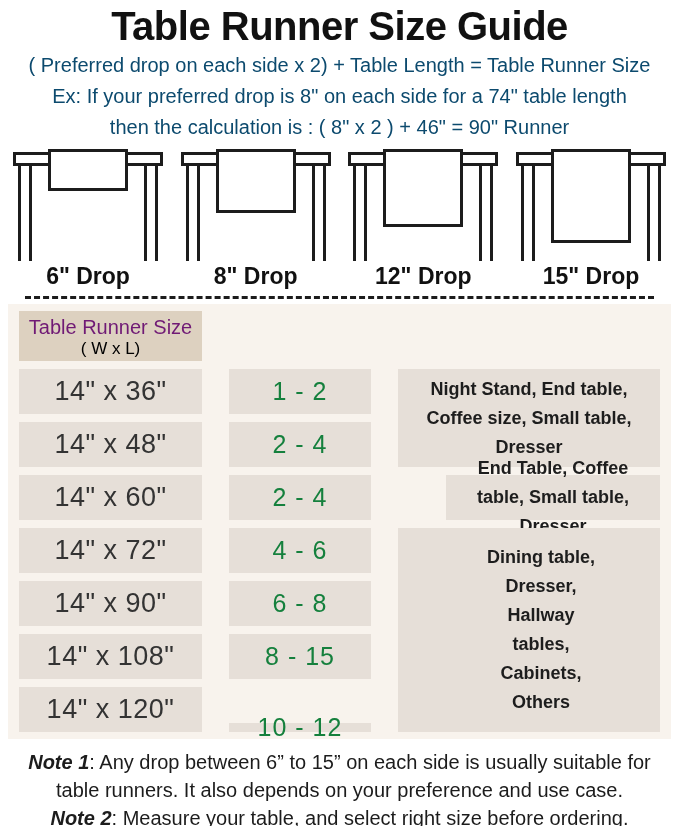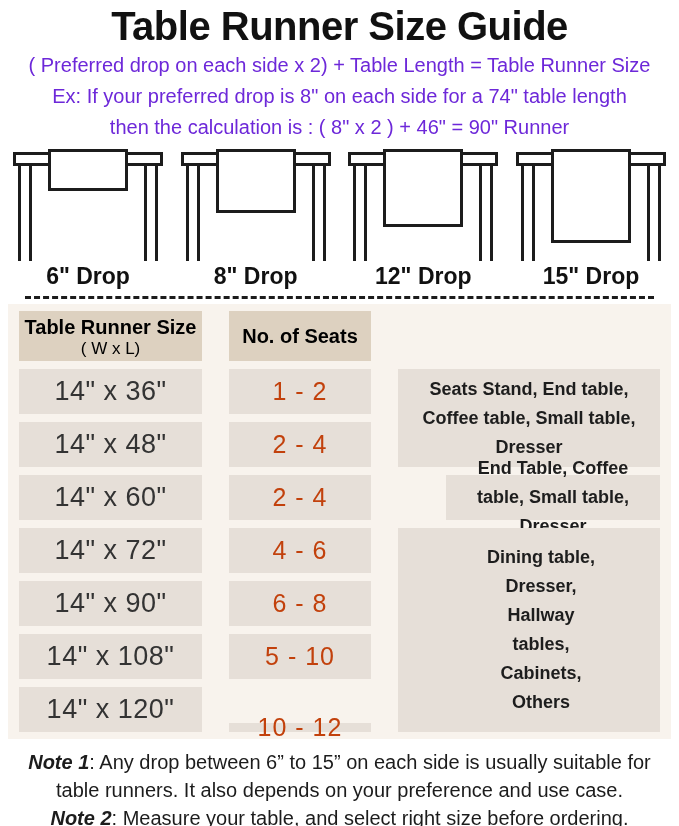--- a/index.html
+++ b/index.html
@@ -20,21 +20,21 @@
     line-height: 48px;
     margin-top: 2px;
     letter-spacing: -0.5px;
     color: #111111;
   }
   .intro-line {
     text-align: center;
     font-size: 20px;
     line-height: 31px;
     white-space: nowrap;
-    color: #6d28d9;
+    color: #0c4a6e;
   }
 
   
   .illustrations {
     display: flex;
     justify-content: space-between;
     padding: 0 13px;
     margin-top: 6px;
   }
   .drop-figure { width: 150px; }
@@ -96,24 +96,24 @@
   }
   .cell {
     background: #e6dfd8;
     display: flex;
     flex-direction: column;
     align-items: center;
     justify-content: center;
     text-align: center;
   }
   .header-cell { background: #ddd1c0; }
-  .h-main { font-size: 20px; font-weight: 700; line-height: 24px; color: #000000; }
+  .h-main { font-size: 20px; font-weight: 400; line-height: 24px; color: #701a75; }
   .h-sub  { font-size: 17px; line-height: 19px; color: #000000; }
   .size-text  { font-size: 27px; color: #333333; letter-spacing: 0.5px; }
-  .seats-text { font-size: 25px; color: #c2410c; letter-spacing: 1px; }
+  .seats-text { font-size: 25px; color: #15803d; letter-spacing: 1px; }
   .types-text {
     font-size: 18px;
     font-weight: 700;
     line-height: 29px;
     padding: 0 12px;
     color: #1d1d1d;
   }
 
   
   .notes {
@@ -179,23 +179,20 @@
 </div>
 
 <div class="dashed-divider"></div>
 
 <div class="size-guide">
 
   <div class="cell header-cell" style="grid-area: 1 / 1;">
     <div class="h-main">Table Runner Size</div>
     <div class="h-sub">( W x L)</div>
   </div>
-  <div class="cell header-cell" style="grid-area: 1 / 2;">
-    <div class="h-main">No. of Seats</div>
-  </div>
 
   <div class="cell" style="grid-area: 2 / 1;">
       <span class="size-text">14" x 36"</span>
     </div>
   <div class="cell" style="grid-area: 3 / 1;">
       <span class="size-text">14" x 48"</span>
     </div>
   <div class="cell" style="grid-area: 4 / 1;">
       <span class="size-text">14" x 60"</span>
     </div>
@@ -221,28 +218,28 @@
   <div class="cell" style="grid-area: 4 / 2;">
       <span class="seats-text">2 - 4</span>
     </div>
   <div class="cell" style="grid-area: 5 / 2;">
       <span class="seats-text">4 - 6</span>
     </div>
   <div class="cell" style="grid-area: 6 / 2;">
       <span class="seats-text">6 - 8</span>
     </div>
   <div class="cell" style="grid-area: 7 / 2;">
-      <span class="seats-text">5 - 10</span>
+      <span class="seats-text">8 - 15</span>
     </div>
   <div class="cell" style="grid-area: 8 / 2; margin-top: 36px;">
       <span class="seats-text">10 - 12</span>
     </div>
 
   <div class="cell" style="grid-area: 2 / 3 / span 2;">
-    <span class="types-text">Seats Stand, End table, Coffee table, Small table, Dresser</span>
+    <span class="types-text">Night Stand, End table, Coffee size, Small table, Dresser</span>
   </div>
   <div class="cell" style="grid-area: 4 / 3; margin-left: 48px;">
     <span class="types-text">End Table, Coffee table, Small table, Dresser</span>
   </div>
   <div class="cell" style="grid-area: 5 / 3 / span 4; padding-left: 24px;">
     <span class="types-text" style="padding: 0 56px;">Dining table, Dresser, Hallway tables, Cabinets, Others</span>
   </div>
 
 </div>
 

